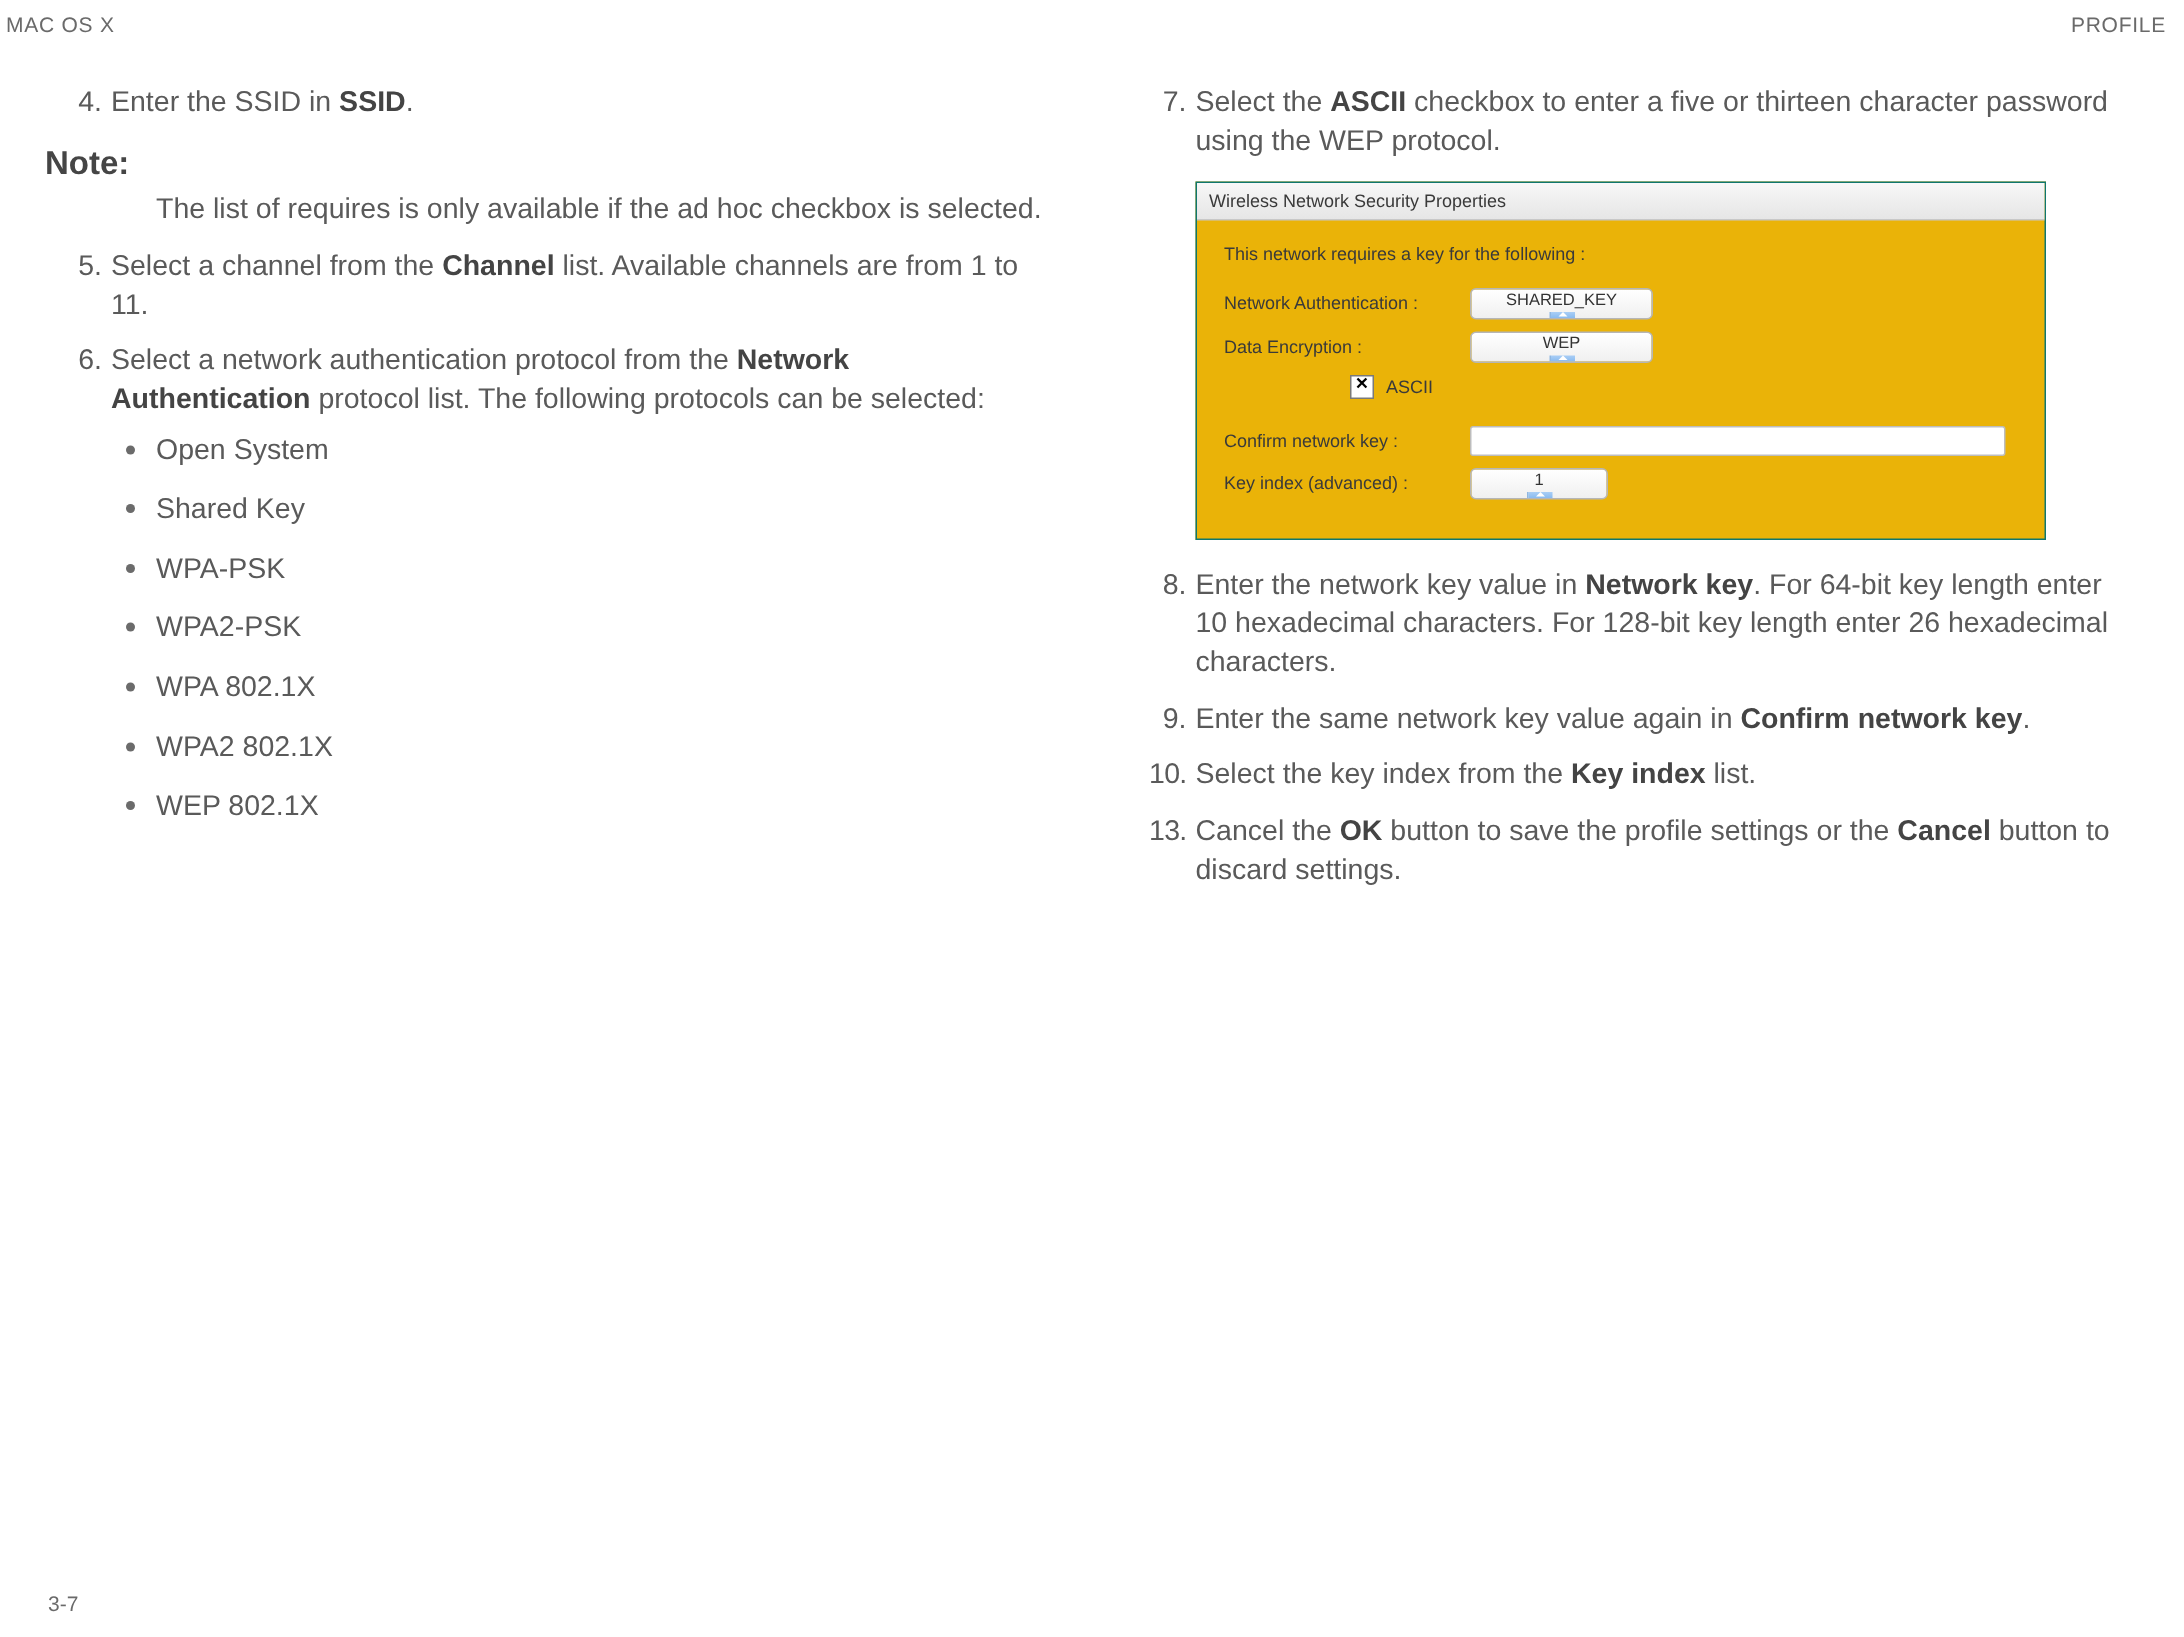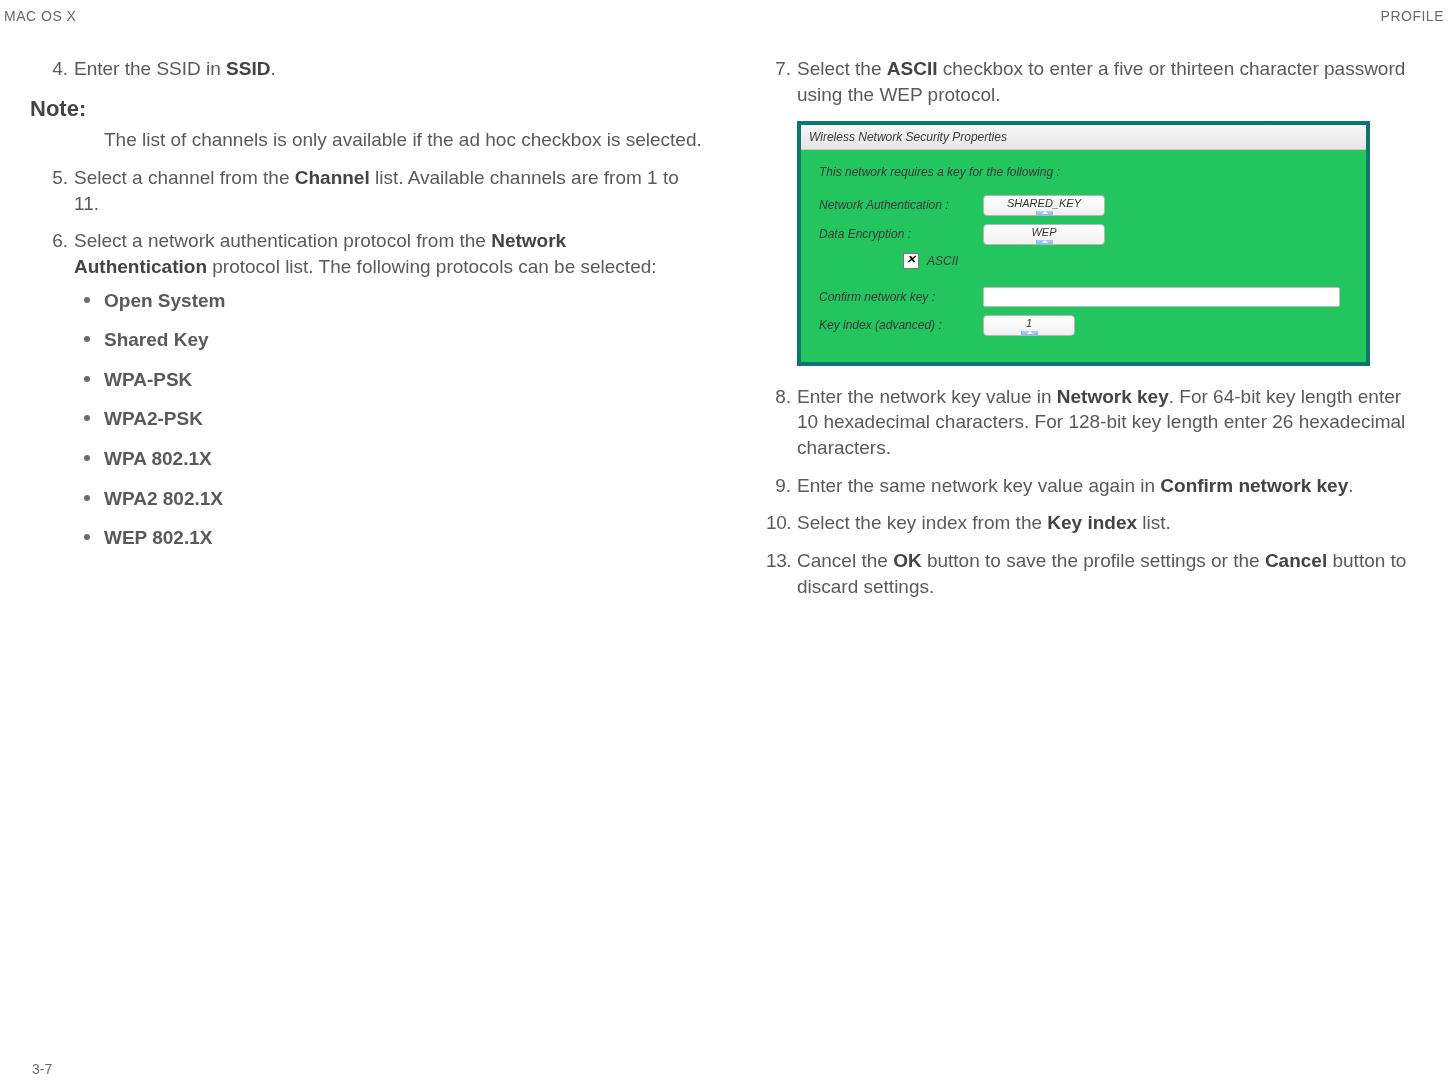--- a/index.html
+++ b/index.html
@@ -71,43 +71,41 @@
 
   .proto-list {
     list-style: none;
     margin: 8px 0 0 0;
     padding: 0;
   }
   .proto-list li {
     position: relative;
     padding-left: 30px;
     margin-bottom: 14px;
-    font-weight: bold;
   }
   .proto-list li::before {
     content: "";
     position: absolute;
     left: 10px;
     top: 9px;
     width: 6px;
     height: 6px;
     background: #6b6b6b;
     border-radius: 50%;
   }
 
   
   .figure {
     margin: 14px 0 18px 44px;
     width: 565px;
-    border: 4px solid #0f766e;
-    background: #22c55e;
+    border: 1px solid #0f766e;
+    background: #eab308;
     font-family: "Lucida Grande", Arial, sans-serif;
     font-size: 12px;
     color: #3a3a3a;
-    font-style: italic;
   }
   .figure .titlebar {
     background: linear-gradient(#f7f7f7, #e6e6e6);
     padding: 4px 8px;
     font-size: 12px;
     border-bottom: 1px solid #c8c8c8;
   }
   .figure .inner {
     padding: 14px 18px 18px 18px;
   }
@@ -216,21 +214,21 @@
 
   <div class="col">
     <ul class="steps">
       <li class="step">
         <span class="num">4.</span>
         <span>Enter the SSID in </span><span class="b">SSID</span><span>.</span>
       </li>
     </ul>
 
     <div class="note-heading">Note:</div>
-    <div class="note-body">The list of channels is only available if the ad hoc checkbox is selected.</div>
+    <div class="note-body">The list of requires is only available if the ad hoc checkbox is selected.</div>
 
     <ul class="steps">
       <li class="step">
         <span class="num">5.</span>
         <span>Select a channel from the </span><span class="b">Channel</span><span> list. Available channels are from 1 to 11.</span>
       </li>
       <li class="step">
         <span class="num">6.</span>
         <span>Select a network authentication protocol from the </span><span class="b">Network Authentication</span><span> protocol list. The following protocols can be selected:</span>
 

